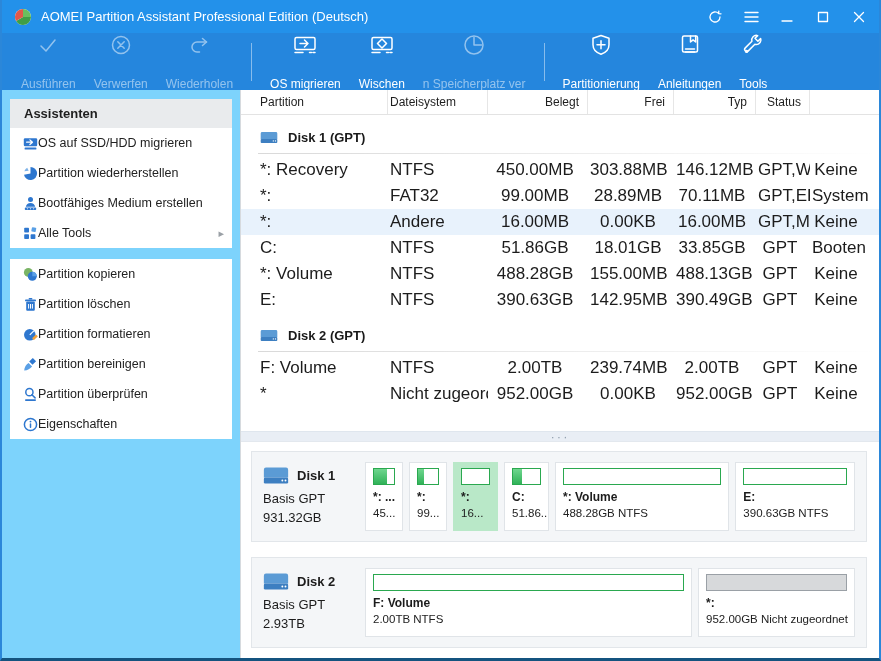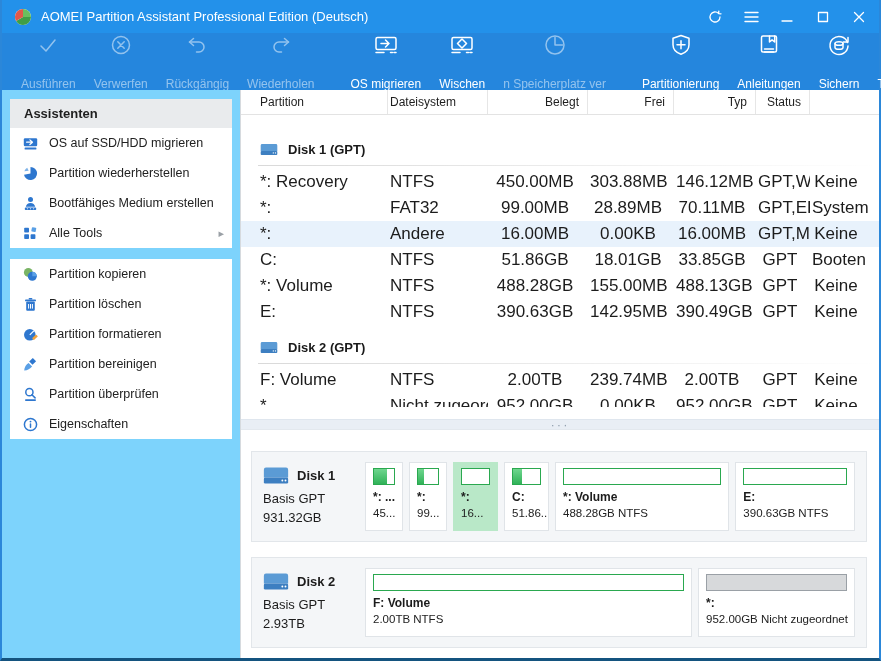--- a/index.html
+++ b/index.html
@@ -25,27 +25,27 @@
   .tb-sep { width:1px; height:38px; background:rgba(255,255,255,0.45); margin:0 9px; }
 
   
   .content { flex:1; display:flex; min-height:0; background:#fff; }
 
   
   .sidebar { width:239px; flex:none; background:#7dd3fc; border-right:1px solid #d6dade; padding:9px 8px; overflow:hidden; }
   .panel { background:#fff; margin-bottom:11px; }
   .sec-header { height:29px; background:#e9ebed; display:flex; align-items:center; padding:0 14px;
                 font-size:13px; font-weight:bold; color:#1e1e1e; }
-  .side-item { height:30px; display:flex; align-items:center; gap:11px; padding:0 8px 0 13px;
+  .side-item { height:30px; display:flex; align-items:center; padding:0 8px 0 13px;
                font-size:12.5px; color:#222; cursor:pointer; }
   .side-item .icon { width:15px; height:15px; display:flex; flex:none; }
   .side-item .arrow { margin-left:auto; color:#9aa0a6; font-size:11px; }
 
   
-  .main { flex:1; min-width:0; display:flex; flex-direction:column; background:#fff;gap:12px; }
+  .main { flex:1; min-width:0; display:flex; flex-direction:column; background:#fff; }
   .tgrid { display:grid; grid-template-columns:130px 100px 100px 86px 82px 54px 58px; padding-left:17px; padding-right:13px; }
   .thead { height:25px; align-items:stretch; border-bottom:1px solid #e3e3e3; flex:none; }
   .th { font-size:12px; color:#1e1e1e; display:flex; align-items:center; border-right:1px solid #e6e6e6; padding:0 8px 0 2px; cursor:pointer; }
   .th.num { justify-content:flex-end; }
   .tbody { flex:1; min-height:0; overflow:hidden; }
   .dgroup-head { display:flex; align-items:center; gap:10px; padding:15px 0 6px 19px; font-size:13px; font-weight:bold; color:#1a1a1a; cursor:pointer; }
   .dg-icon svg { width:18px; height:13px; display:block; }
   .dg-line { height:1px; margin:2px 0 3px 17px; background:linear-gradient(to right,#d9d9d9,rgba(230,230,230,0)); }
   .trow { height:26px; align-items:center; font-size:17px; color:#1c1c1c; cursor:pointer; }
   .trow.selected { background:#e8f2fc; }
@@ -142,29 +142,20 @@
           <svg width="26" height="26" viewBox="0 0 26 26" fill="none" stroke="#ffffff" stroke-width="1.5" stroke-linecap="round" stroke-linejoin="round">
             <circle cx="13" cy="13" r="8.5"></circle>
             <path d="M9.8 9.8l6.4 6.4M16.2 9.8l-6.4 6.4"></path>
           </svg>
         </span>
         <div class="tb-label">Verwerfen</div>
       </div>
       <div class="tb-btn disabled">
         <span class="icon tb-icon" style="display: flex;">
           <svg width="26" height="26" viewBox="0 0 26 26" fill="none" stroke="#ffffff" stroke-width="1.5" stroke-linecap="round" stroke-linejoin="round">
-            <path d="M9.5 6.5L5.5 10l4 3.5"></path>
-            <path d="M5.5 10H15a5 5 0 0 1 0 10h-2.5"></path>
-          </svg>
-        </span>
-        <div class="tb-label">Rückgängig</div>
-      </div>
-      <div class="tb-btn disabled">
-        <span class="icon tb-icon" style="display: flex;">
-          <svg width="26" height="26" viewBox="0 0 26 26" fill="none" stroke="#ffffff" stroke-width="1.5" stroke-linecap="round" stroke-linejoin="round">
             <path d="M16.5 6.5L20.5 10l-4 3.5"></path>
             <path d="M20.5 10H11a5 5 0 0 0 0 10h2.5"></path>
           </svg>
         </span>
         <div class="tb-label">Wiederholen</div>
       </div>
       <div class="tb-sep"></div>
       <div class="tb-btn">
         <span class="icon tb-icon" style="display: flex;">
           <svg width="28" height="26" viewBox="0 0 28 26" fill="none" stroke="#ffffff" stroke-width="1.5" stroke-linecap="round" stroke-linejoin="round">
@@ -206,31 +197,20 @@
       </div>
       <div class="tb-btn">
         <span class="icon tb-icon" style="display: flex;">
           <svg width="26" height="26" viewBox="0 0 26 26" fill="none" stroke="#ffffff" stroke-width="1.5" stroke-linecap="round" stroke-linejoin="round">
             <rect x="5.5" y="4" width="15" height="16" rx="1.5"></rect>
             <path d="M13.5 4v6l2.6-2.1 2.6 2.1V4"></path>
             <path d="M8.5 17h9M8.5 20h9"></path>
           </svg>
         </span>
         <div class="tb-label">Anleitungen</div>
-      </div>
-      <div class="tb-btn">
-        <span class="icon tb-icon" style="display: flex;">
-          <svg width="26" height="26" viewBox="0 0 26 26" fill="none" stroke="#ffffff" stroke-width="1.5" stroke-linecap="round" stroke-linejoin="round">
-            <path d="M21.5 10.5A9 9 0 1 0 22 14"></path>
-            <path d="M22 5.5v4.6h-4.6"></path>
-            <ellipse cx="13" cy="11.5" rx="4" ry="1.8"></ellipse>
-            <path d="M9 11.5v4c0 1 1.8 1.8 4 1.8s4-.8 4-1.8v-4"></path>
-          </svg>
-        </span>
-        <div class="tb-label">Sichern</div>
       </div>
       <div class="tb-btn">
         <span class="icon tb-icon" style="display: flex;">
           <svg width="26" height="26" viewBox="0 0 26 26" fill="none" stroke="#ffffff" stroke-width="1.5" stroke-linecap="round" stroke-linejoin="round">
             <path d="M20.8 8.7a4.6 4.6 0 0 1-5.9 3.6l-6.6 6.6a2.1 2.1 0 0 1-3-3l6.6-6.6a4.6 4.6 0 0 1 5.8-5.7l-2.7 2.7 2.9 2.9 2.7-2.7c.2.7.3 1.4.2 2.2z"></path>
             <circle cx="6.6" cy="19.4" r="0.9"></circle>
           </svg>
         </span>
         <div class="tb-label">Tools</div>
       </div>

